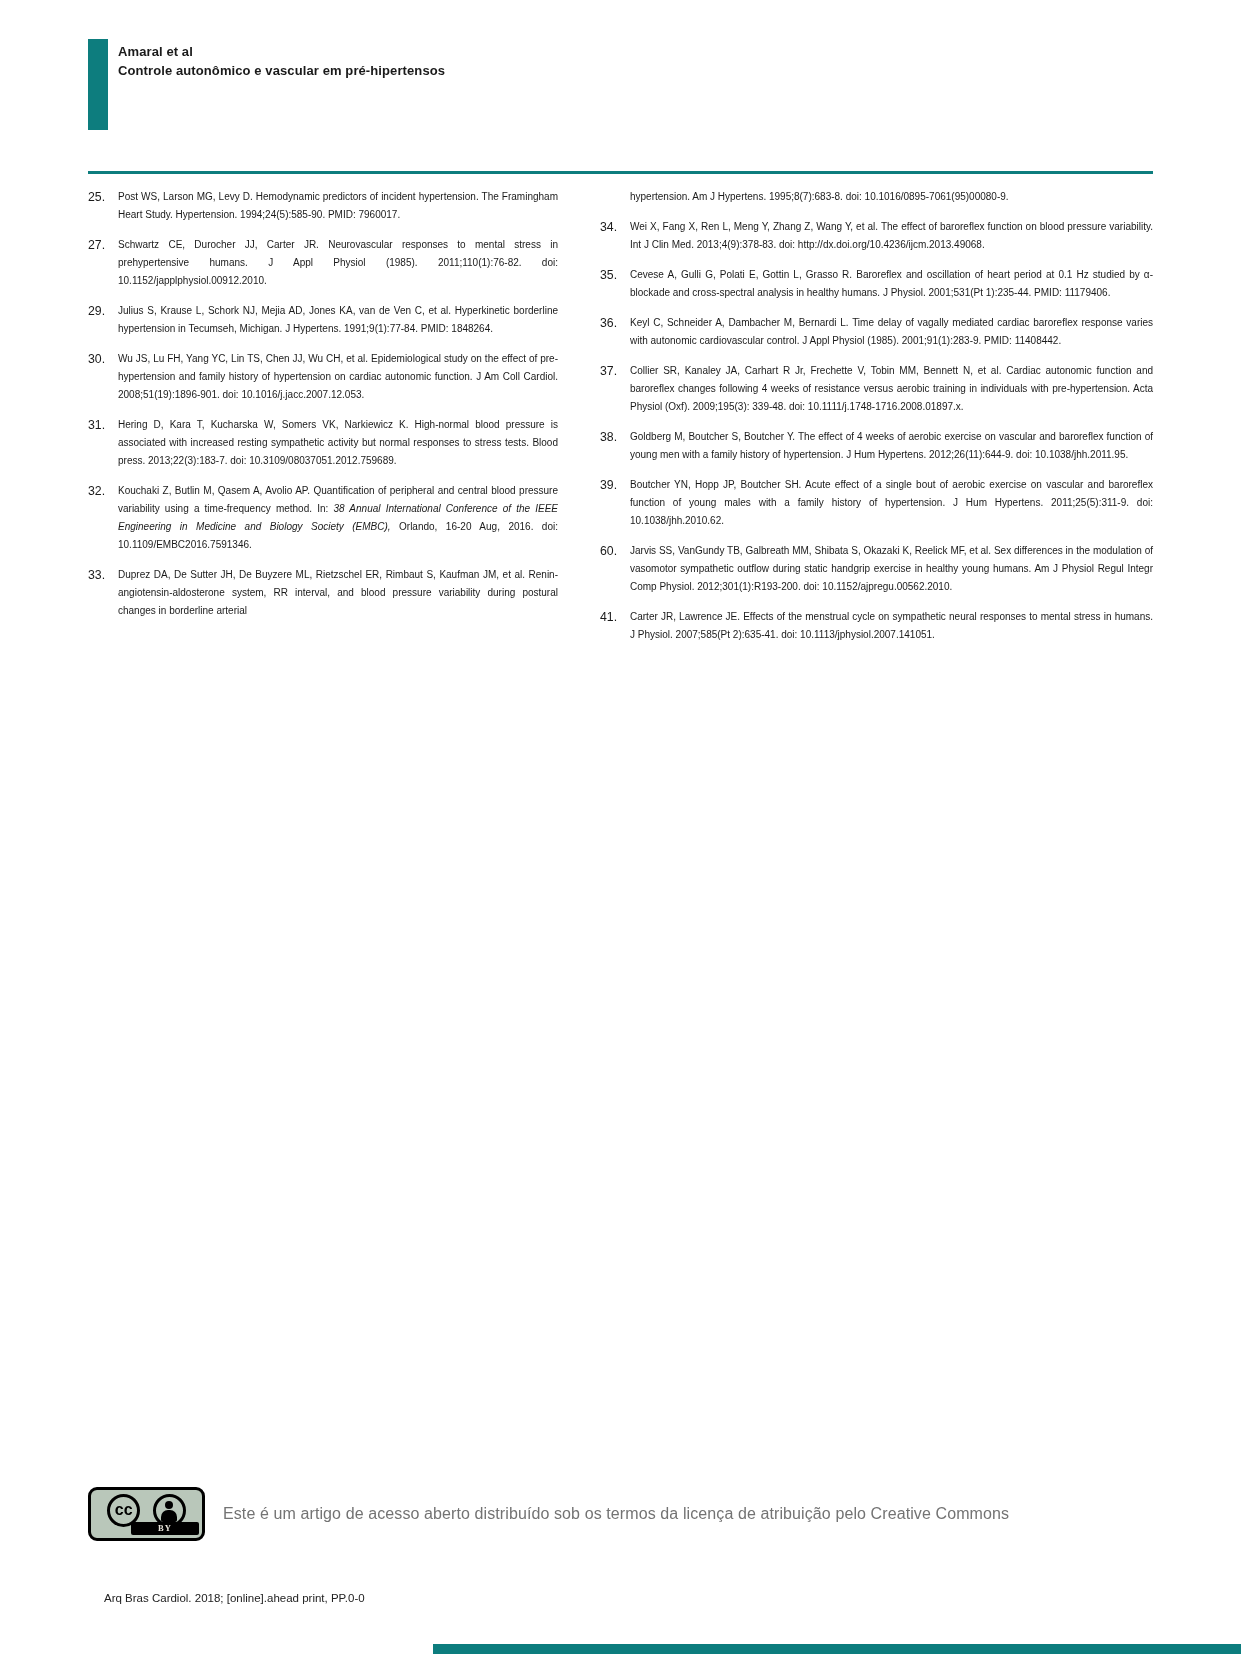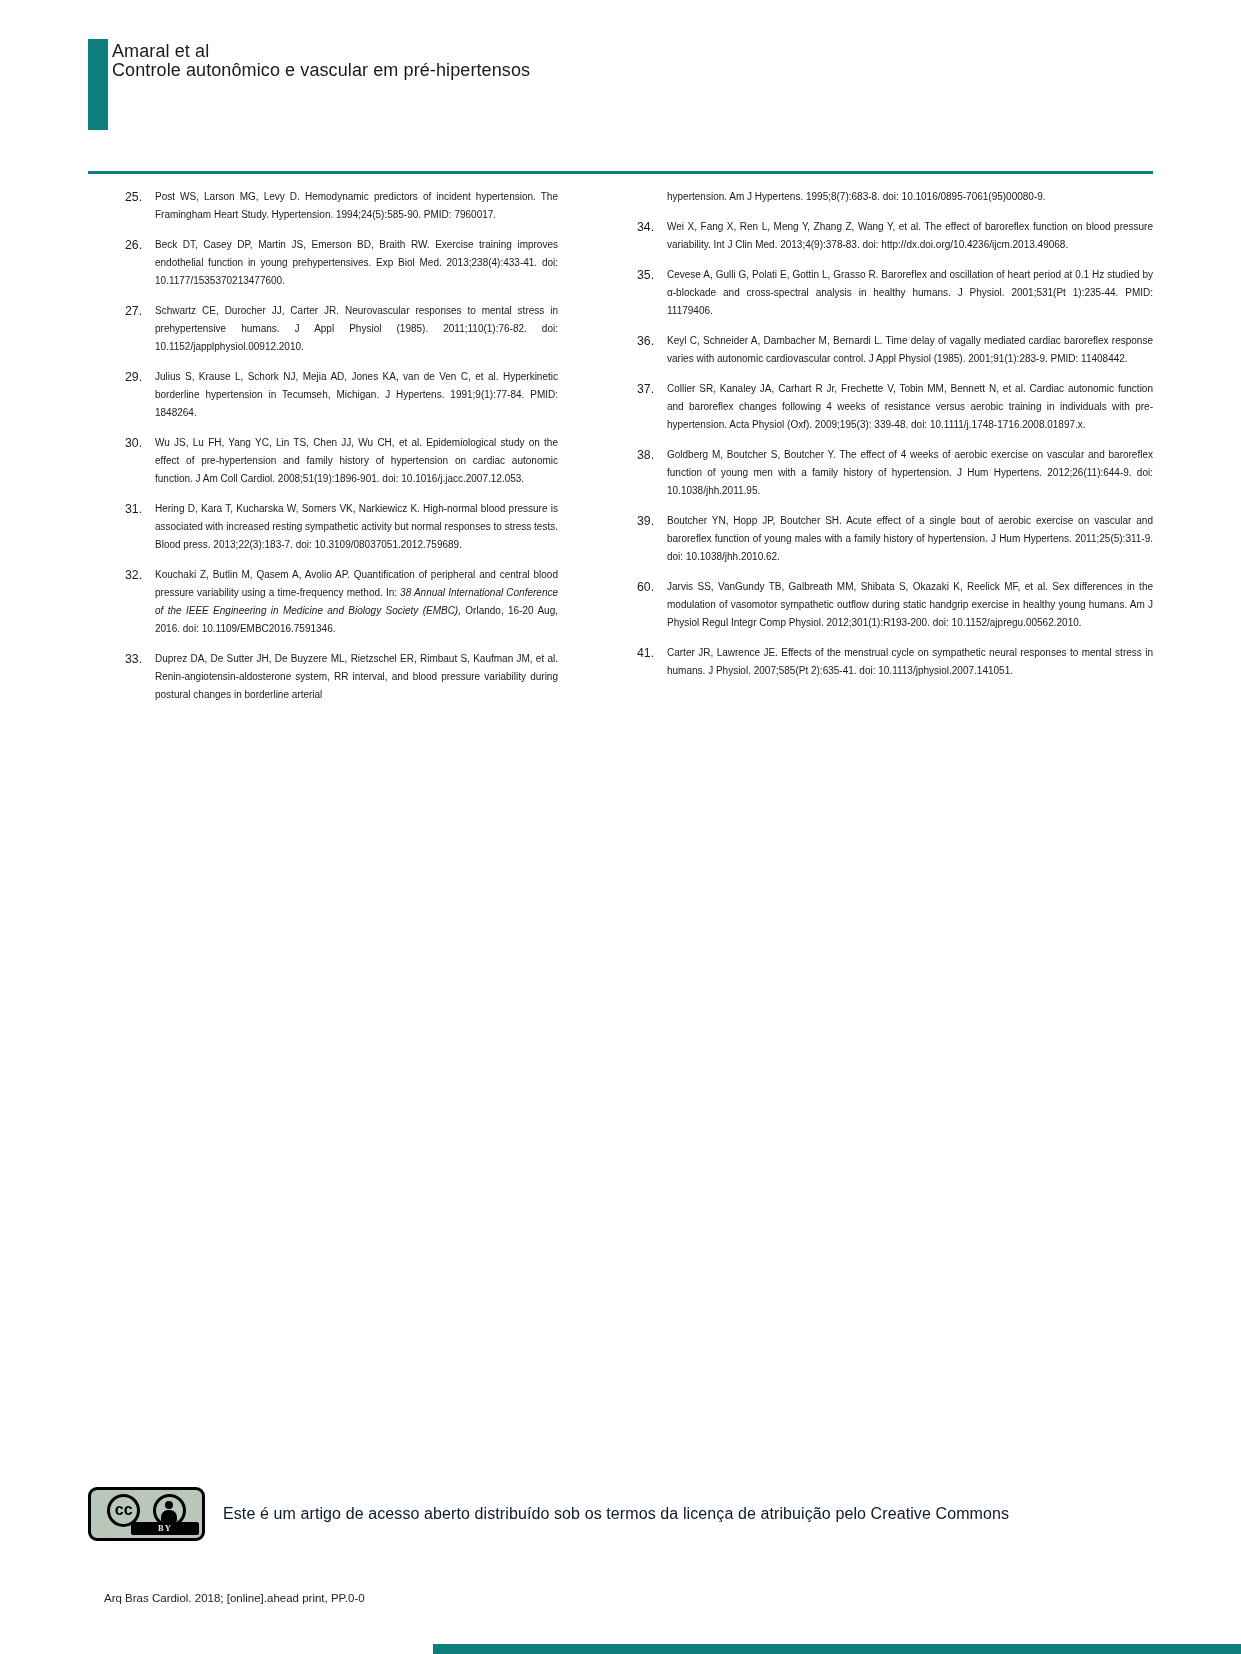--- a/index.html
+++ b/index.html
@@ -12,39 +12,39 @@
     color:#1a1a1a;
     overflow:hidden;
   }
   
   .head-bar {
     position:absolute; left:88px; top:39px;
     width:20px; height:91px;
     background:#0d7d7e;
   }
   .running-head {
-    position:absolute; left:112px; top:42px;
-    font-size:18px; font-weight:normal; line-height:19px;
+    position:absolute; left:118px; top:42px;
+    font-size:13px; font-weight:bold; line-height:19px;
     letter-spacing:0.1px;
   }
   .rule {
     position:absolute; left:88px; top:171px;
     width:1065px; height:3px;
     background:#0d7d7e;
   }
   
   .refs {
     position:absolute; left:88px; top:188px;
     width:1065px;
     display:flex;
   }
   .col { display:block; }
   .col-left  { width:470px; margin-right:42px; }
   .col-right { width:553px; }
-  .ref { display:flex; margin-bottom:12px;margin-left:37px; }
+  .ref { display:flex; margin-bottom:12px; }
   .ref-num {
     width:30px; flex:0 0 30px;
     font-size:12.3px; line-height:18px;
     color:#1a1a1a;
   }
   .ref-text {
     flex:1;
     font-size:10px; line-height:18px;
     text-align:justify;
     color:#1a1a1a;
@@ -94,21 +94,21 @@
     height:13px; background:#000; border-radius:2px;
     display:flex; align-items:center; justify-content:center;
   }
   .by-label {
     color:#e8e4da; font-size:8.5px; font-weight:bold; letter-spacing:1px;
     line-height:1;
     font-family:Liberation Serif, serif;
   }
   .license-text {
     margin-left:18px;
-    font-size:16px; color:#0f172a;
+    font-size:16px; color:#737373;
     letter-spacing:0.1px;
   }
   
   .footer-citation {
     position:absolute; left:104px; top:1592px;
     font-size:11.5px; color:#222;
   }
   .bottom-bar {
     position:absolute; left:433px; right:0; bottom:0;
     height:10px; background:#0d7d7e;
@@ -126,24 +126,20 @@
     <div>Controle autonômico e vascular em pré-hipertensos</div>
   </div>
 
   <div class="rule"></div>
 
   <div class="refs">
     <div class="col col-left">
         <div class="ref">
           <div class="ref-num">25.</div>
           <div class="ref-text"><span>Post WS, Larson MG, Levy D. Hemodynamic predictors of incident hypertension. The Framingham Heart Study. Hypertension. 1994;24(5):585-90. PMID: 7960017.</span></div>
-        </div>
-        <div class="ref">
-          <div class="ref-num">26.</div>
-          <div class="ref-text"><span>Beck DT, Casey DP, Martin JS, Emerson BD, Braith RW. Exercise training improves endothelial function in young prehypertensives. Exp Biol Med. 2013;238(4):433-41. doi: 10.1177/1535370213477600.</span></div>
         </div>
         <div class="ref">
           <div class="ref-num">27.</div>
           <div class="ref-text"><span>Schwartz CE, Durocher JJ, Carter JR. Neurovascular responses to mental stress in prehypertensive humans. J Appl Physiol (1985). 2011;110(1):76-82. doi: 10.1152/japplphysiol.00912.2010.</span></div>
         </div>
         <div class="ref">
           <div class="ref-num">29.</div>
           <div class="ref-text"><span>Julius S, Krause L, Schork NJ, Mejia AD, Jones KA, van de Ven C, et al. Hyperkinetic borderline hypertension in Tecumseh, Michigan. J Hypertens. 1991;9(1):77-84. PMID: 1848264.</span></div>
         </div>
         <div class="ref">

